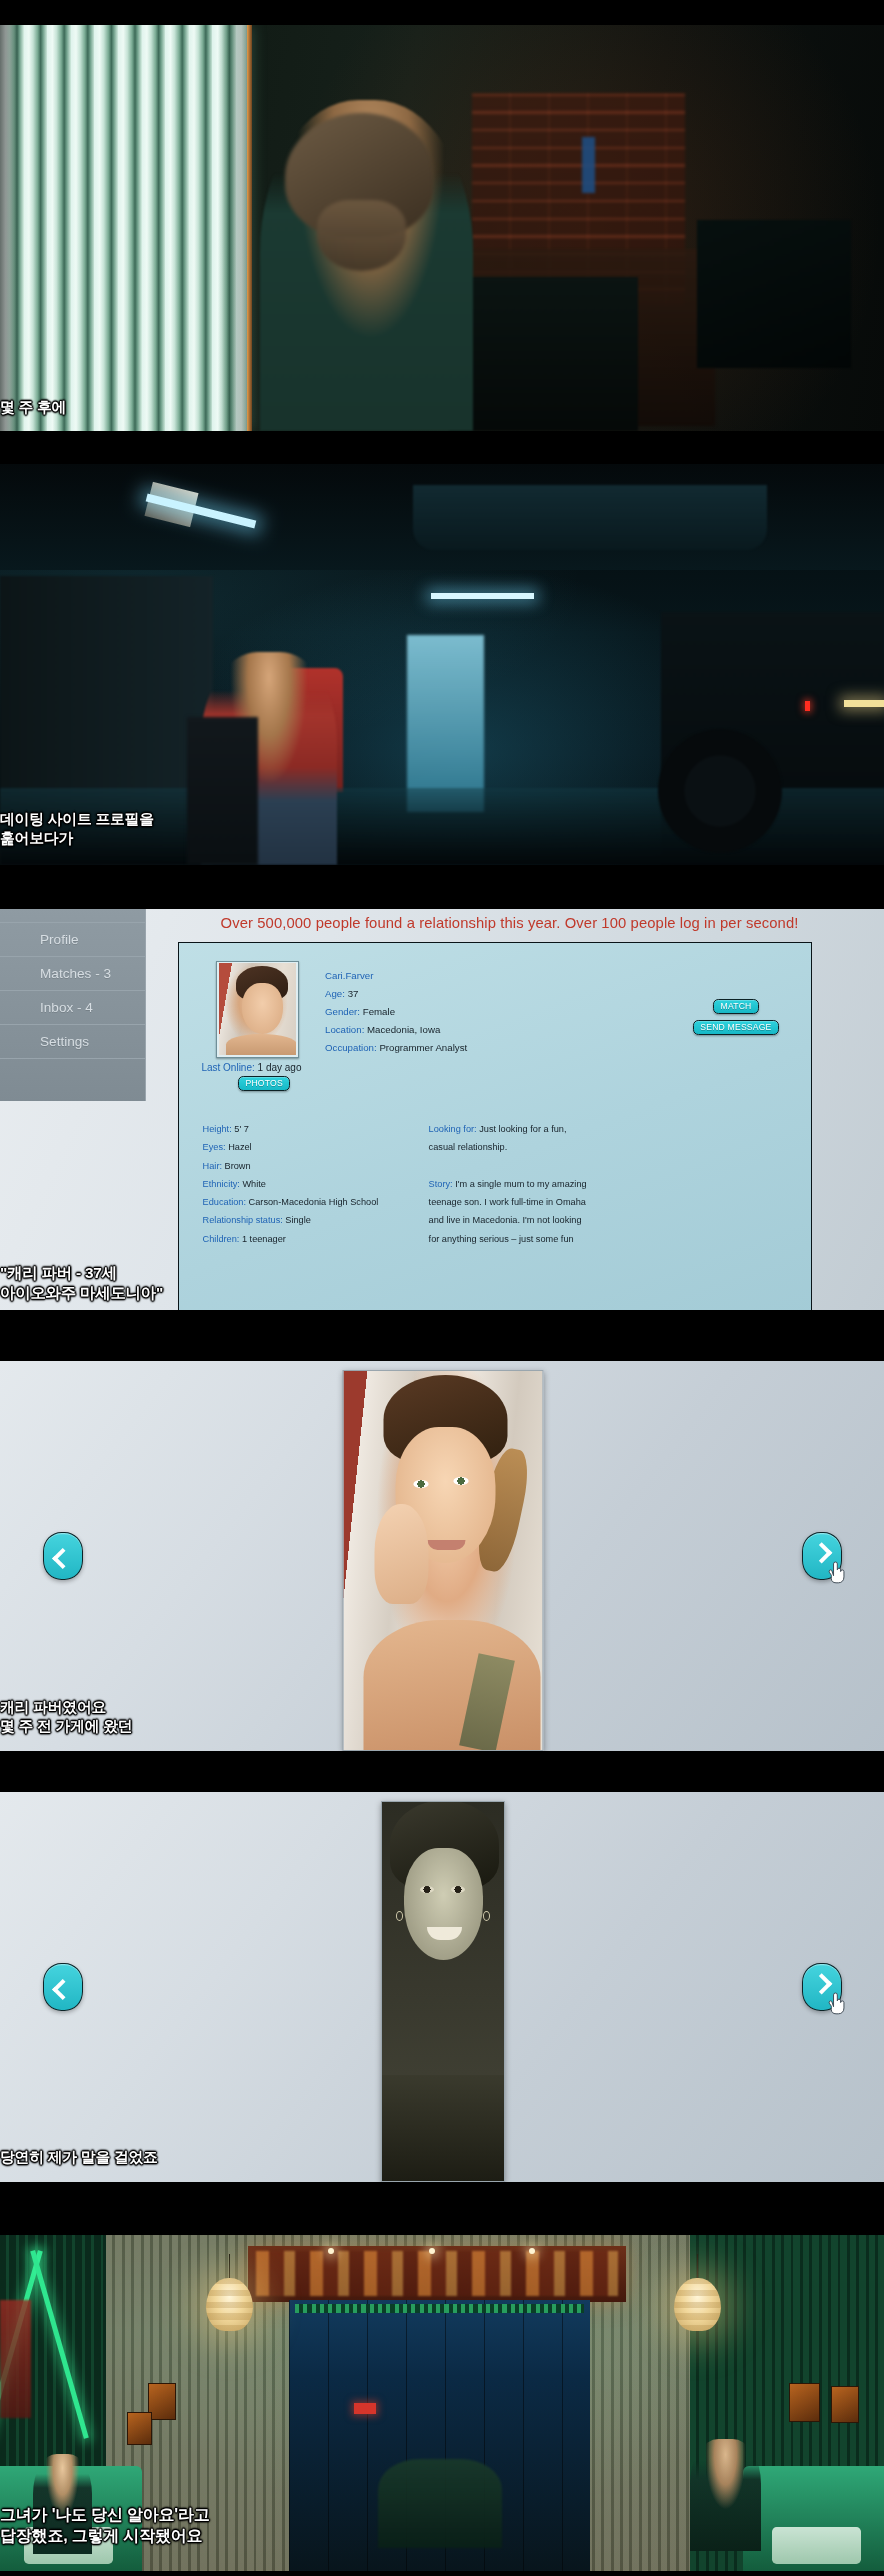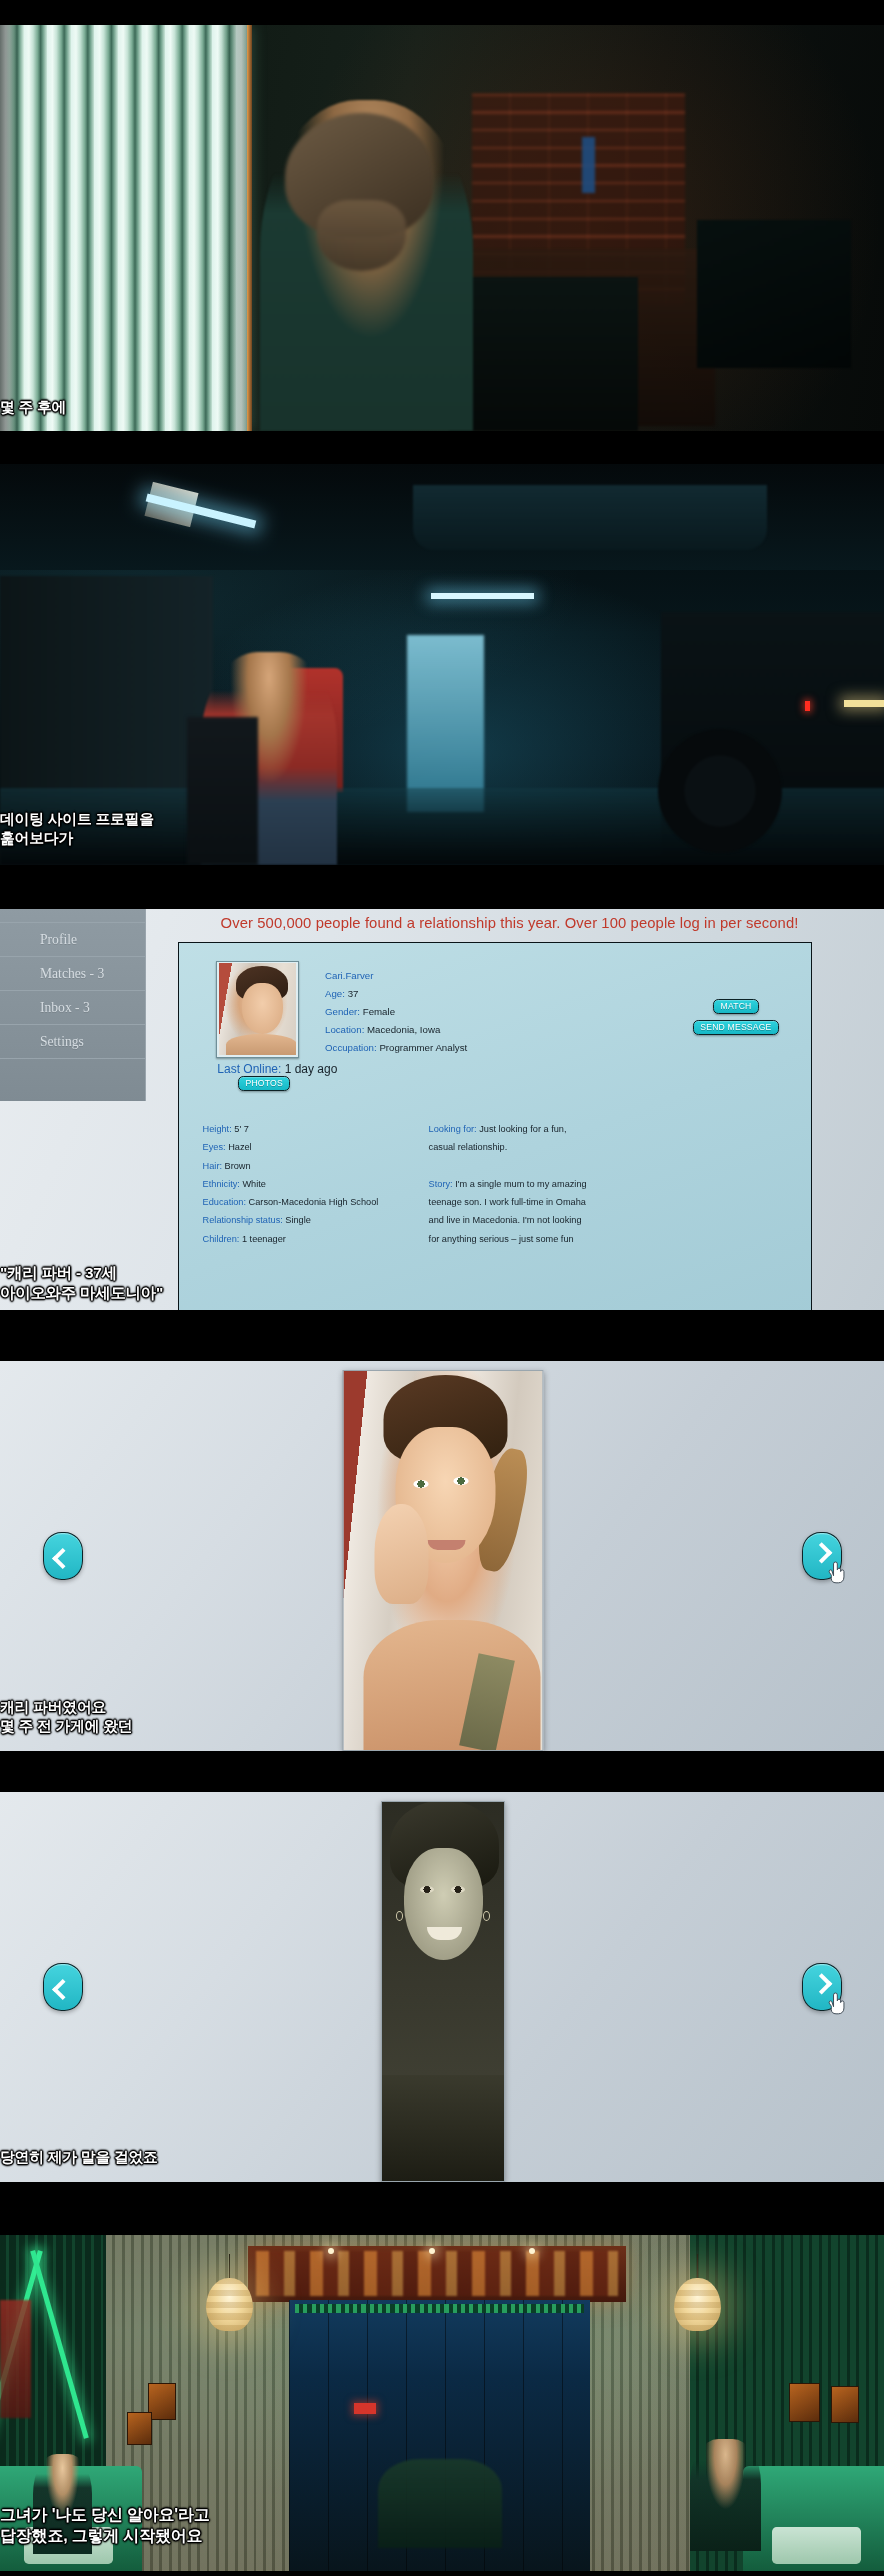--- a/index.html
+++ b/index.html
@@ -170,21 +170,20 @@
   #p3 .bar-bot { position:absolute; bottom:0; left:0; width:100%; height:10.6px; background:#000; z-index:30; }
   #p3 .site {
     position:absolute; top:19px; left:0; width:100%; height:401px;
     background: linear-gradient(115deg,#e9edf0 0%,#dfe5ea 32%,#cfd8de 68%,#c2ccd3 100%);
     overflow:hidden;
   }
   #p3 .sidebar {
     position:absolute; top:-3.5px; left:0; width:146px; height:195px;
     background: linear-gradient(180deg,#8f9ba3,#7f8b93);
     border-right:0.6px solid #9aa5ad;
-    font-family:Liberation Serif, serif;
   }
   #p3 .side-item {
     height:34px; line-height:34px; padding-left:40px;
     color:#d6dde2; font-size:13.6px; font-weight:400;
     border-bottom:0.6px solid #98a4ac;
     text-shadow:0 0.6px 0 rgba(0,0,0,.12);
     white-space:nowrap;
   }
   #p3 .side-top-fill { height:17.7px; border-bottom:0.6px solid #98a4ac; }
   #p3 .banner {
@@ -236,22 +235,22 @@
     border:1.2px solid #0d2226; border-radius:5.3px;
     color:#ffffff; font-size:8.6px; letter-spacing:0.2px;
     padding:1.2px 6.5px 1.8px; text-align:center;
     text-shadow:0 0.6px 0.6px rgba(0,0,0,.25);
     box-shadow:0 1.2px 1.8px rgba(0,0,0,.3), inset 0 0.6px 0 rgba(255,255,255,.45);
     white-space:nowrap;
   }
   #p3 .btn-match { top:56px; right:52px; }
   #p3 .btn-send  { top:77px; right:32px; }
   #p3 .lastonline {
-    position:absolute; top:119px; left:22.4px; width:136px; text-align:right;
-    font-size:12px; white-space:nowrap;
+    position:absolute; top:119px; left:22.4px; width:136px; text-align:left;
+    font-size:10px; white-space:nowrap;
   }
   #p3 .btn-photos { top:133px; left:59px; }
   #p3 .details {
     position:absolute; top:177px; left:23.6px; width:591px;
     display:flex; font-size:9.2px; line-height:18.3px;
   }
   #p3 .col-l { width:226px; }
   #p3 .col-r { width:331px; }
   #p3 .col-r .gap { height:18.3px; }
   #p3 .subs { bottom: 17.7px; font-size:15.4px; }
@@ -524,21 +523,21 @@
 </div>
 
 <div class="panel" id="p3">
   <div class="bar-top"></div>
   <div class="site">
 
     <nav class="sidebar">
       <div class="side-top-fill"></div>
       <div class="side-item">Profile</div>
       <div class="side-item">Matches - 3</div>
-      <div class="side-item">Inbox - 3</div>
+      <div class="side-item">Inbox - 4</div>
       <div class="side-item">Settings</div>
     </nav>
 
     <div class="banner">Over 500,000 people found a relationship this year. Over 100 people log in per second!</div>
 
     <section class="card">
 
       <div class="photo-frame">
         <div class="photo-inner">
           <div class="ph-hair"></div>

